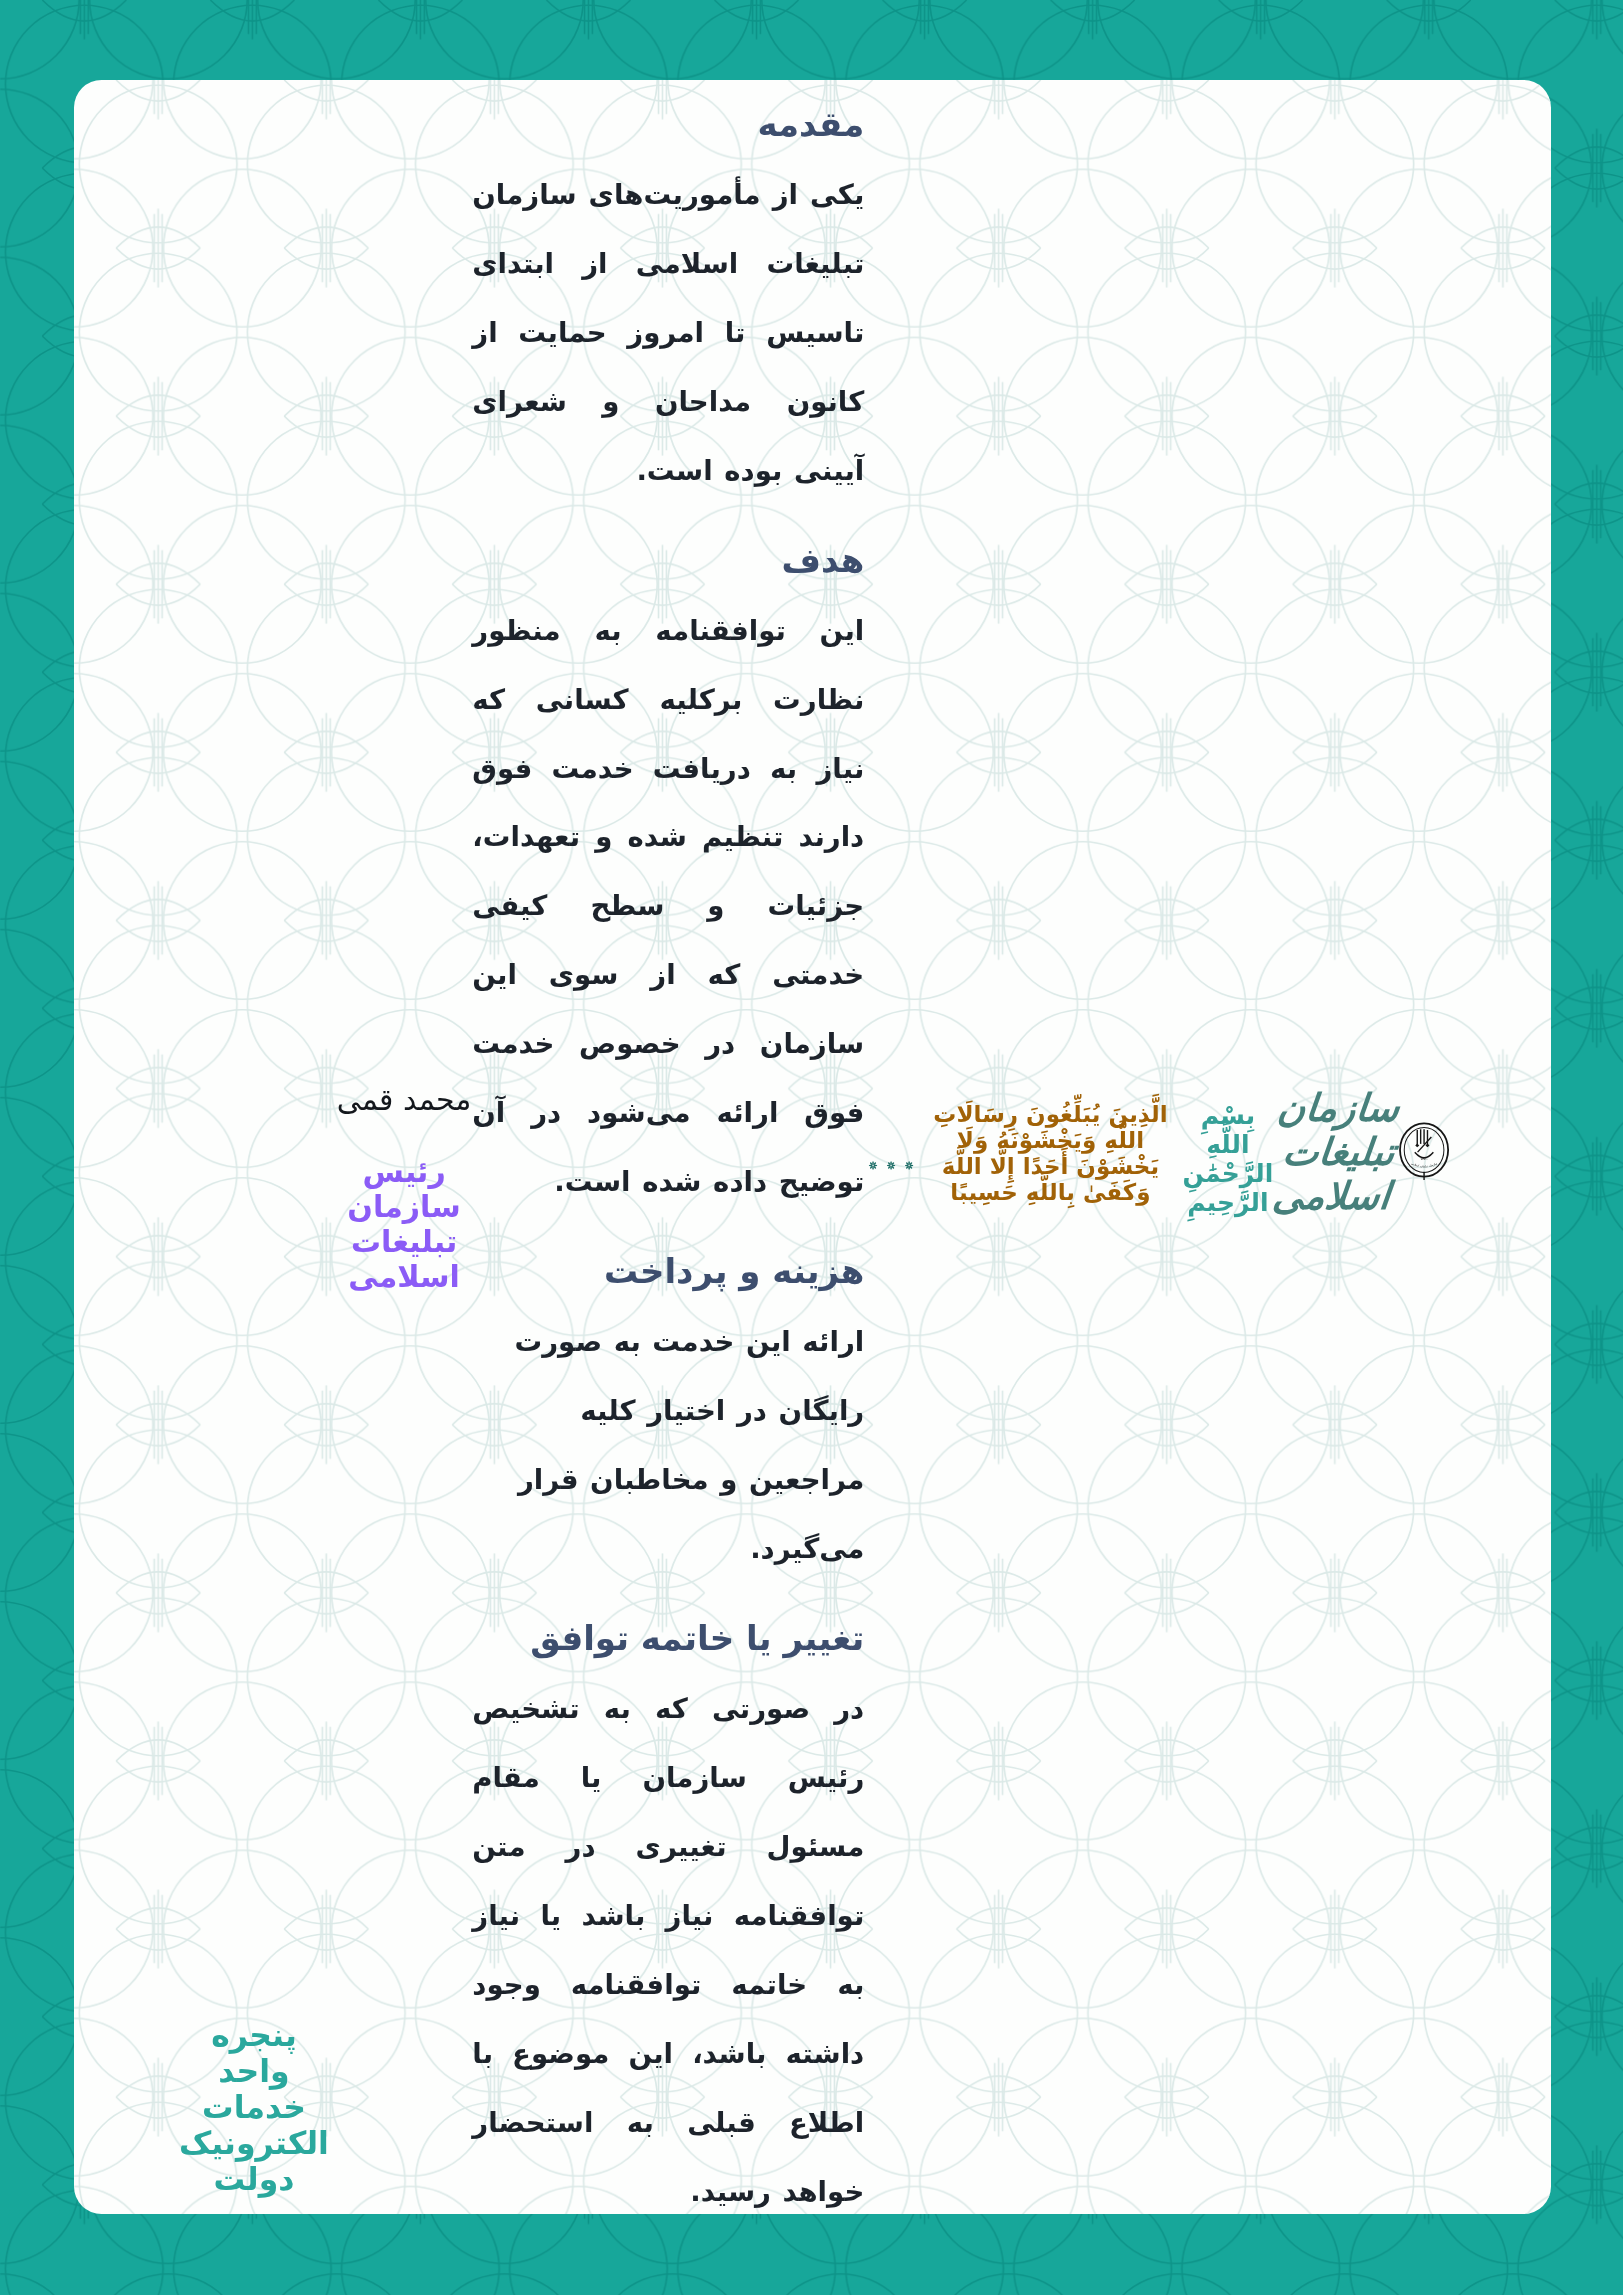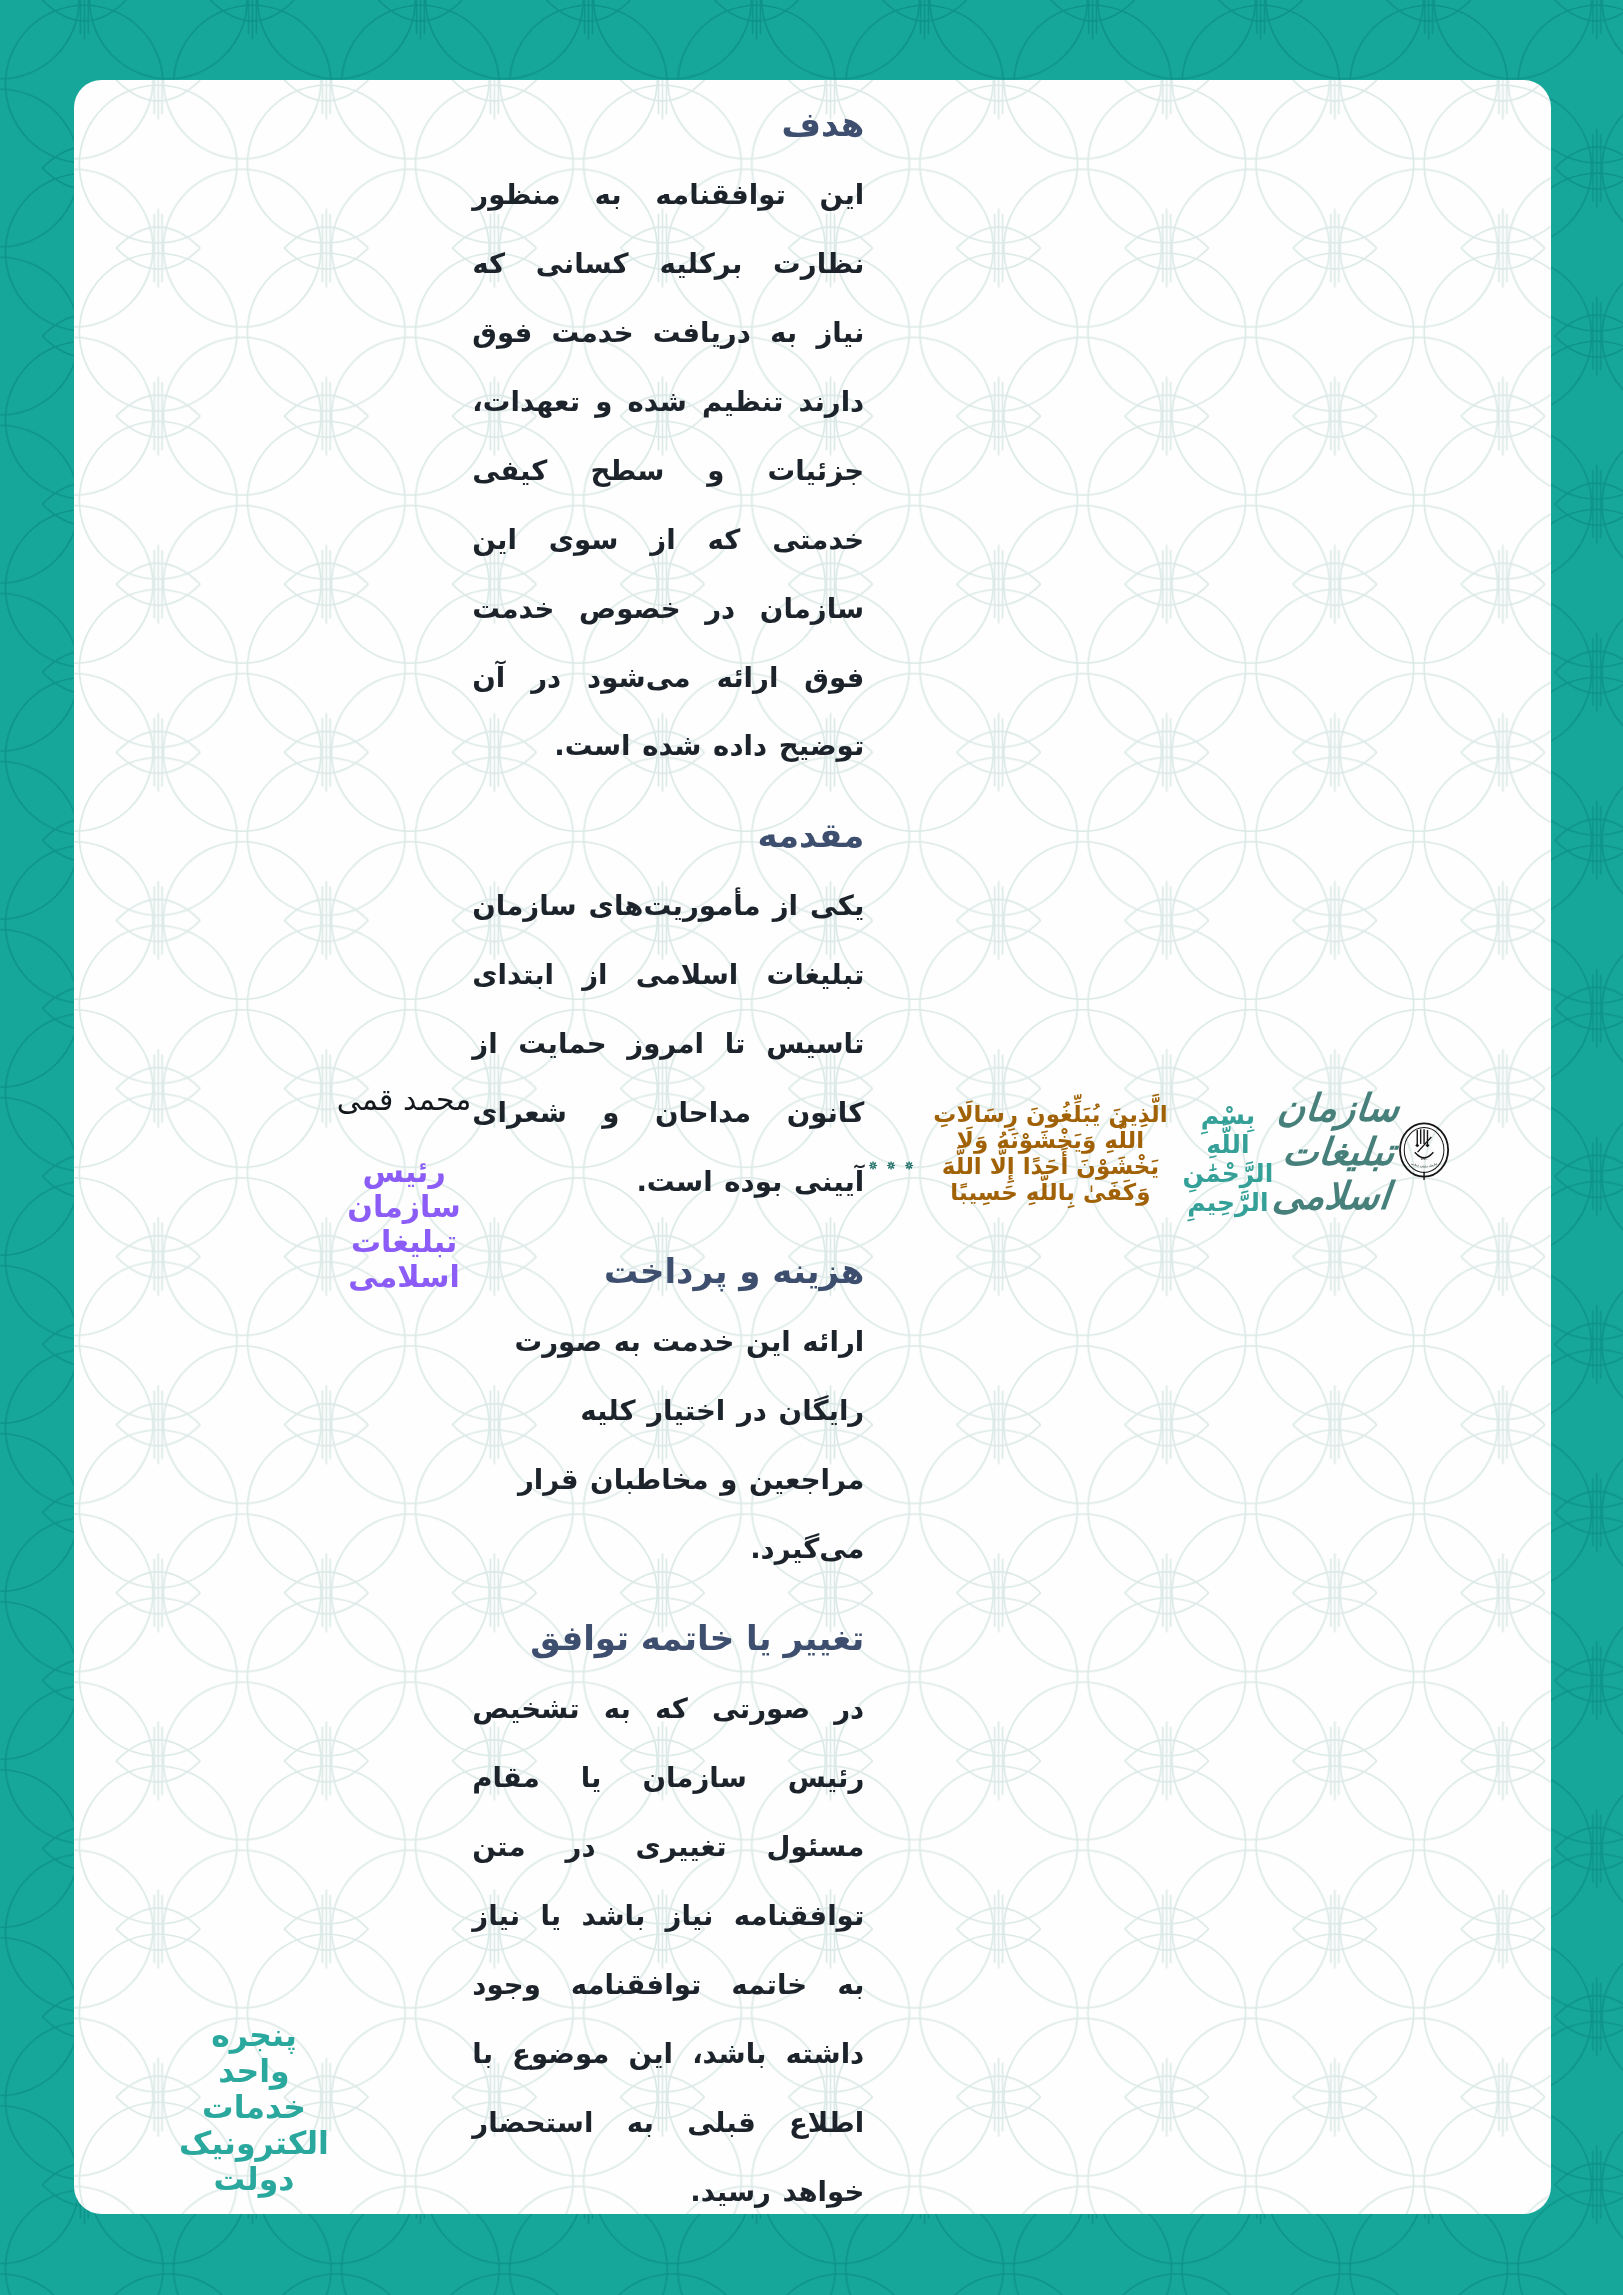--- a/index.html
+++ b/index.html
@@ -211,27 +211,27 @@
                 <ellipse cx="0" cy="-12" rx="4" ry="9" transform="rotate(315)"></ellipse>
               </g>
           </g>
         </g>
       </svg>
 
 
       <div class="sections">
 
         <section>
+          <h2 class="sec-h">مقدمه</h2>
+          <p class="sec-p">یکی از مأموریت‌های سازمان تبلیغات اسلامی از ابتدای تاسیس تا امروز حمایت از کانون مداحان و شعرای آیینی بوده است.</p>
+        </section>
+
+        <section>
           <h2 class="sec-h">هدف</h2>
           <p class="sec-p">این توافقنامه به منظور نظارت برکلیه کسانی که نیاز به دریافت خدمت فوق دارند تنظیم شده و تعهدات، جزئیات و سطح کیفی خدمتی که از سوی این سازمان در خصوص خدمت فوق ارائه می‌شود در آن توضیح داده شده است.</p>
-        </section>
-
-        <section>
-          <h2 class="sec-h">مقدمه</h2>
-          <p class="sec-p">یکی از مأموریت‌های سازمان تبلیغات اسلامی از ابتدای تاسیس تا امروز حمایت از کانون مداحان و شعرای آیینی بوده است.</p>
         </section>
 
 
         <section>
           <h2 class="sec-h">هزینه و پرداخت</h2>
           <p class="sec-p single">ارائه این خدمت به صورت رایگان در اختیار کلیه مراجعین و مخاطبان قرار می‌گیرد.</p>
         </section>
 
 
         <section>

